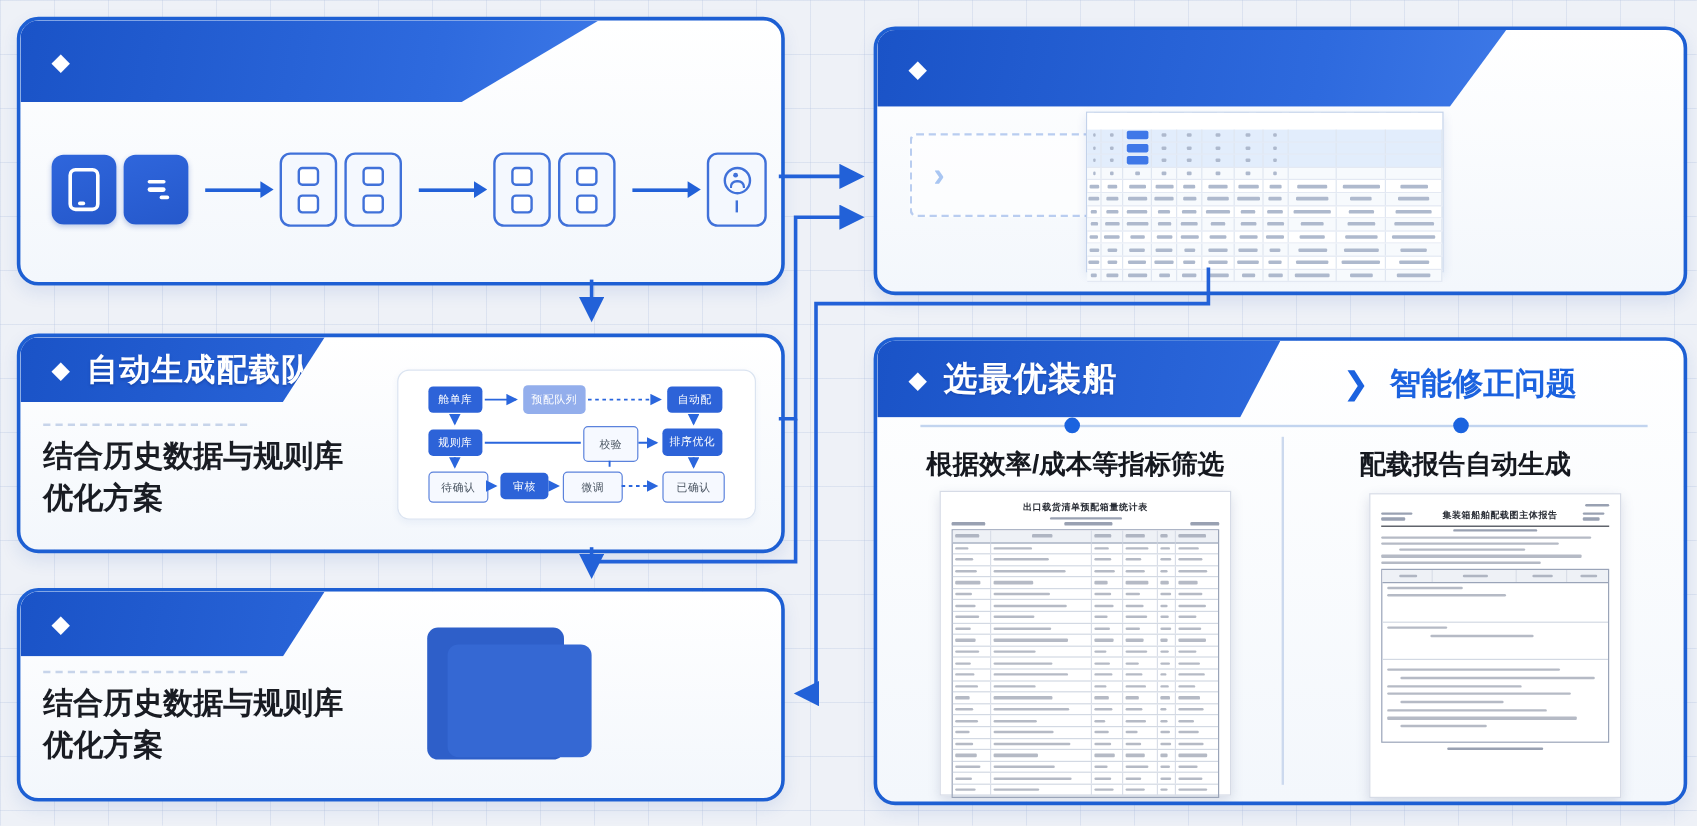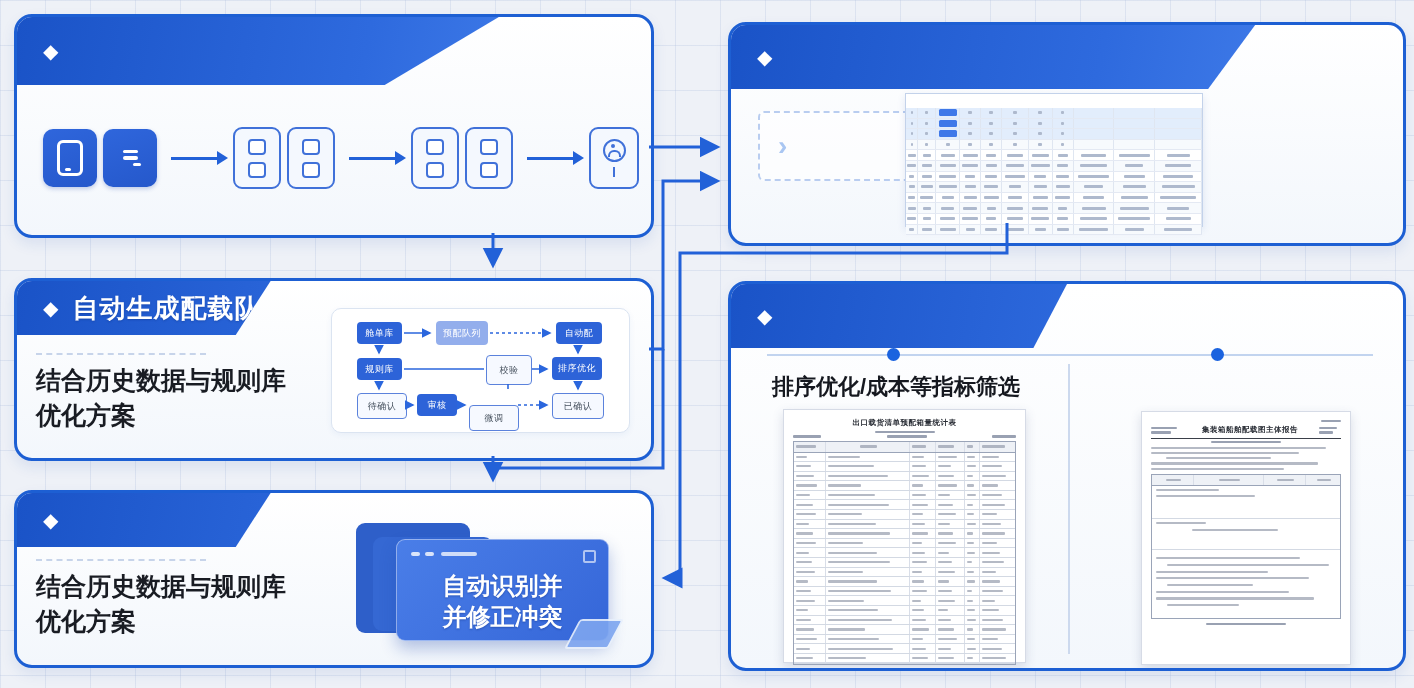--- a/index.html
+++ b/index.html
@@ -576,21 +576,21 @@
   </div>
   <div class="abs fcard" style="left:314px;top:27px;width:297px;height:123px;">
     <div class="fbox fb-solid" style="left:25px;top:13px;width:45px;height:22px;">舱单库</div>
     <div class="fbox fb-lite" style="left:104px;top:12px;width:52px;height:24px;">预配队列</div>
     <div class="fbox fb-solid" style="left:224px;top:13px;width:46px;height:22px;">自动配</div>
     <div class="fbox fb-solid" style="left:25px;top:49px;width:45px;height:22px;">规则库</div>
     <div class="fbox fb-out" style="left:154px;top:46px;width:44px;height:28px;">校验</div>
     <div class="fbox fb-solid" style="left:220px;top:48px;width:50px;height:23px;">排序优化</div>
     <div class="fbox fb-out" style="left:25px;top:84px;width:48px;height:24px;">待确认</div>
     <div class="fbox fb-solid" style="left:85px;top:85px;width:40px;height:22px;">审核</div>
-    <div class="fbox fb-out" style="left:137px;top:84px;width:48px;height:24px;margin-top:12px;">微调</div>
+    <div class="fbox fb-out" style="left:137px;top:84px;width:48px;height:24px;">微调</div>
     <div class="fbox fb-out" style="left:220px;top:84px;width:50px;height:24px;">已确认</div>
     <svg class="overlay" width="297" height="123">
       <defs>
         <marker id="ma" markerWidth="7" markerHeight="7" refX="5" refY="3" orient="auto">
           <path d="M0,0 L6,3 L0,6 z" fill="#2a66dd"></path>
         </marker>
       </defs>
       <g stroke="#2a66dd" stroke-width="1.6" fill="none">
         <path d="M72 24 H98" marker-end="url(#ma)"></path>
         <path d="M158 24 H218" stroke-dasharray="3 3" marker-end="url(#ma)"></path>
@@ -613,41 +613,36 @@
   <div class="banner">
     <span class="diamond">◆</span>
   </div>
   <div class="abs dashsep" style="left:19px;top:66px;"></div>
   <div class="abs desc" style="left:19px;top:76px;">
     <div>结合历史数据与规则库</div>
       <div>优化方案</div>
   </div>
   <div class="win win-b1" style="left:339px;top:30px;width:114px;height:110px;"></div>
   <div class="win win-b2" style="left:356px;top:44px;width:120px;height:94px;"></div>
-  <div class="win win-f" style="left:379px;top:46px;width:211px;height:100px;">
-    <div class="bar1"></div>
-    <div class="bar2"></div>
-    <div class="bar3"></div>
-    <div class="sq"></div>
-    <div class="win-txt">
-      <div>自动识别并</div>
-        <div>并修正冲突</div>
-    </div>
-    <div class="fold"></div>
-  </div>
 </div>
 
 <div id="p5" class="panel" style="left:728px;top:281px;width:672px;height:384px;">
   <div class="banner">
     <span class="diamond">◆</span>
+    <span class="ttl">选最优装船</span>
+  </div>
+  <div class="abs tagline-blue" style="left:388px;top:18px;font-size:26px;">
+    <span>❯</span>
+    <span style="margin-left:10px;">智能修正问题</span>
   </div>
   <div class="abs timeline" style="left:36px;top:70px;width:606px;"></div>
   <div class="abs tdot" style="left:156px;top:64px;"></div>
   <div class="abs tdot" style="left:480px;top:64px;"></div>
-  <div class="abs colhead" style="left:10px;top:88px;width:310px;">排序优化/成本等指标筛选</div>
+  <div class="abs colhead" style="left:10px;top:88px;width:310px;">根据效率/成本等指标筛选</div>
+  <div class="abs colhead" style="left:350px;top:88px;width:280px;">配载报告自动生成</div>
   <div class="abs vdiv" style="left:337px;top:80px;height:290px;"></div>
 
   <div class="abs doc" style="left:410px;top:127px;width:190px;height:236px;padding:8px 9px;">
     <div style="display:flex;justify-content:flex-end;">
         <div class="tline" style="width:20px;height:2px;"></div>
       </div>
     <div style="display:flex;align-items:center;gap:5px;margin-top:3px;border-bottom:1.5px solid #3a3f49;padding-bottom:3px;">
       <div style="flex:0 0 30px;">
           <div class="tline" style="width:26px;"></div>
           <div class="tline" style="width:20px;margin-top:2px;"></div>

